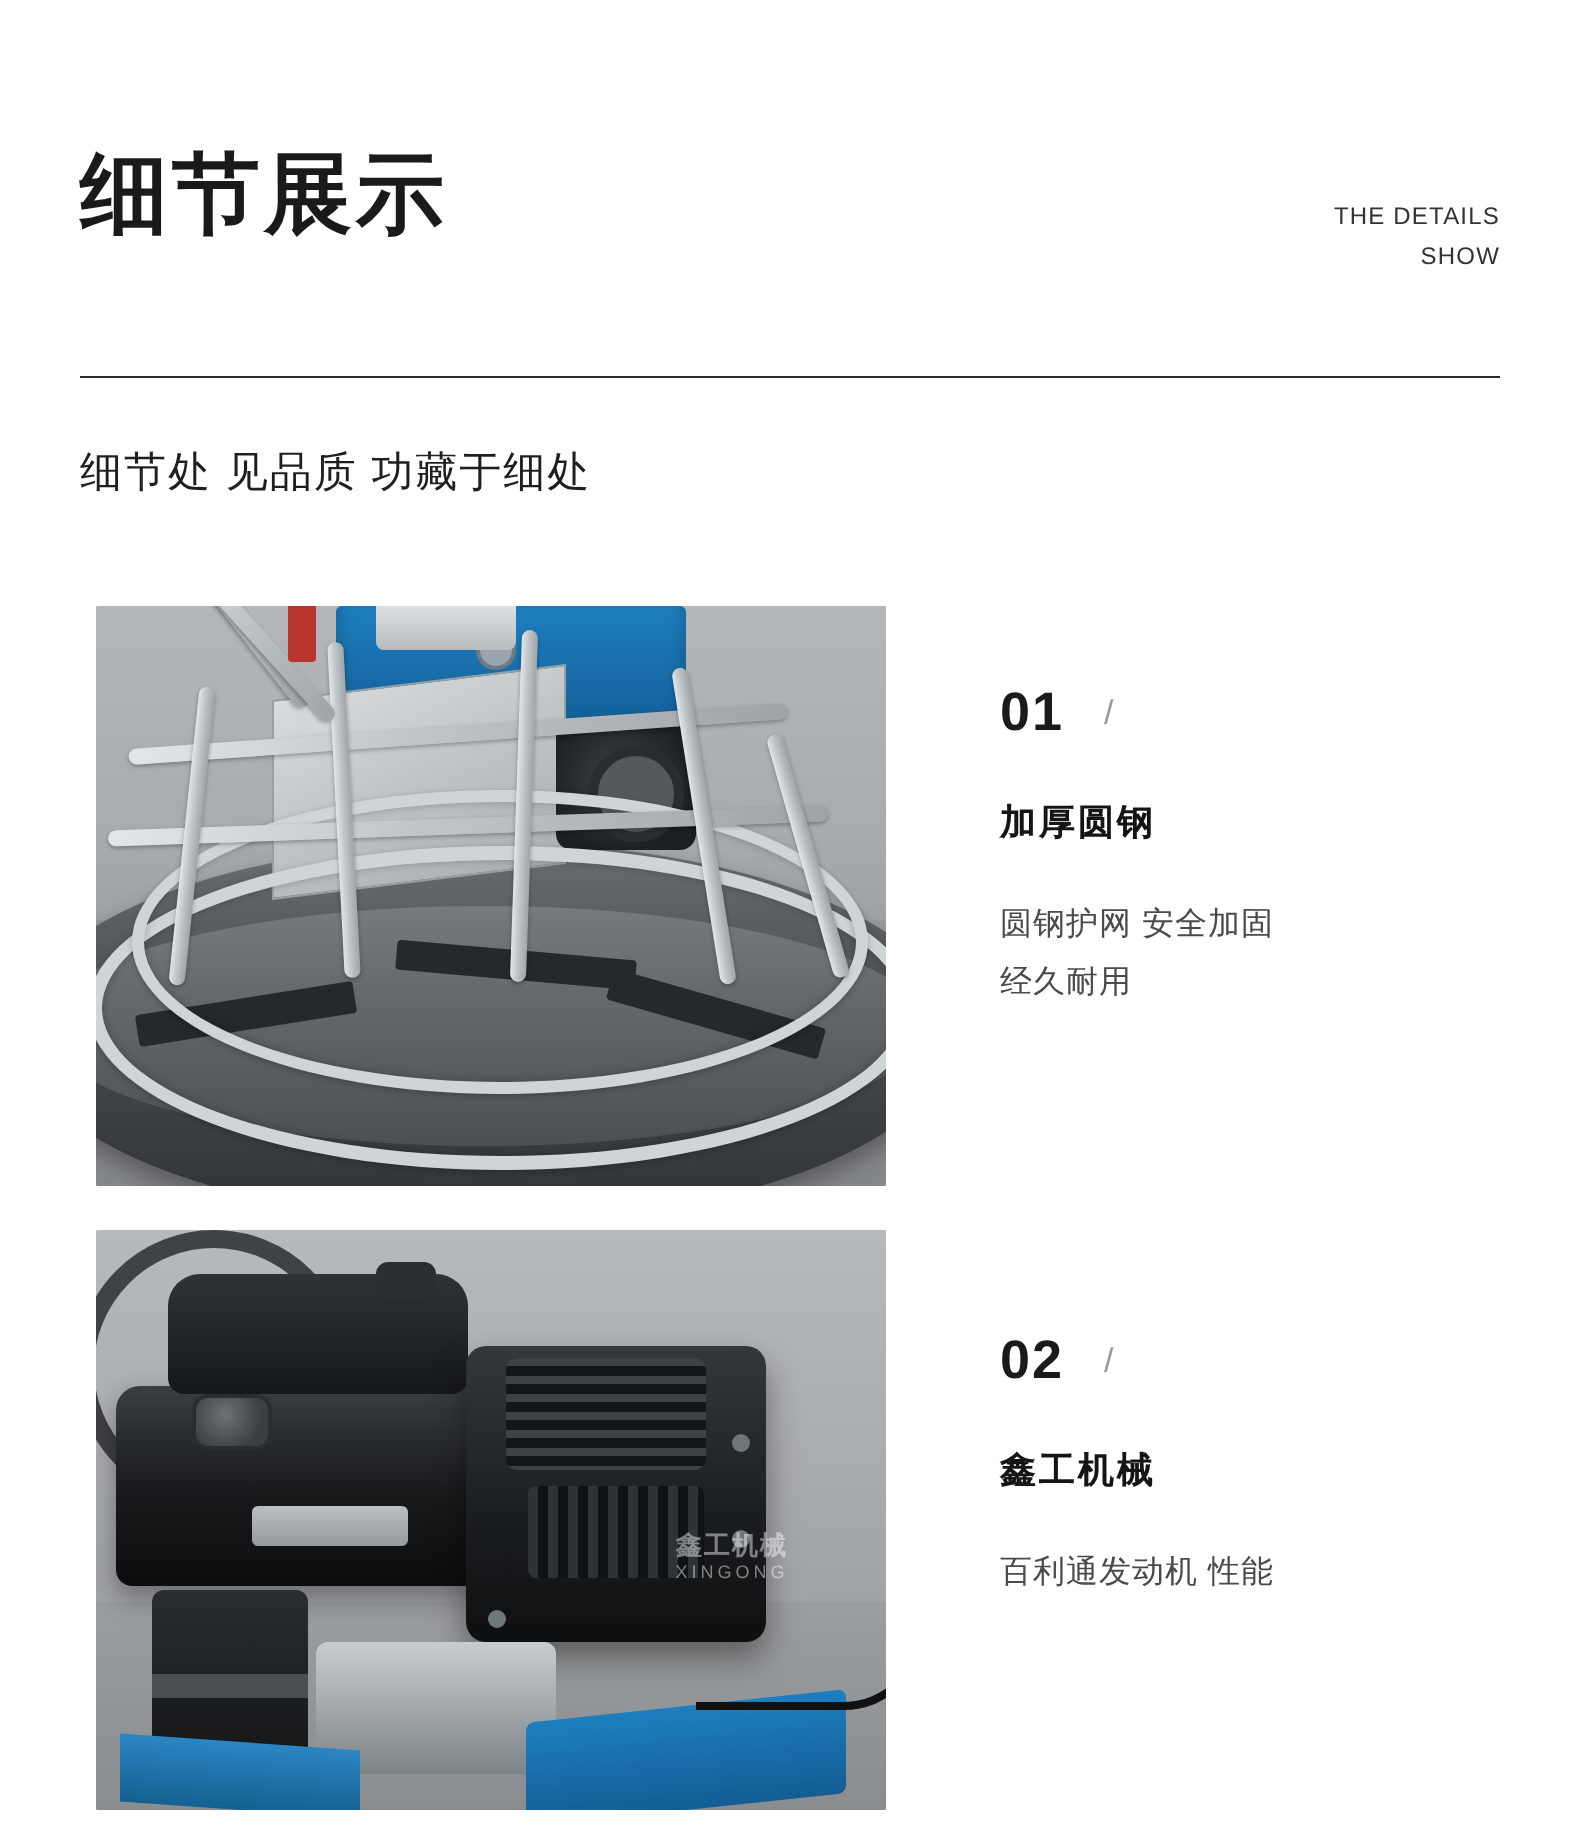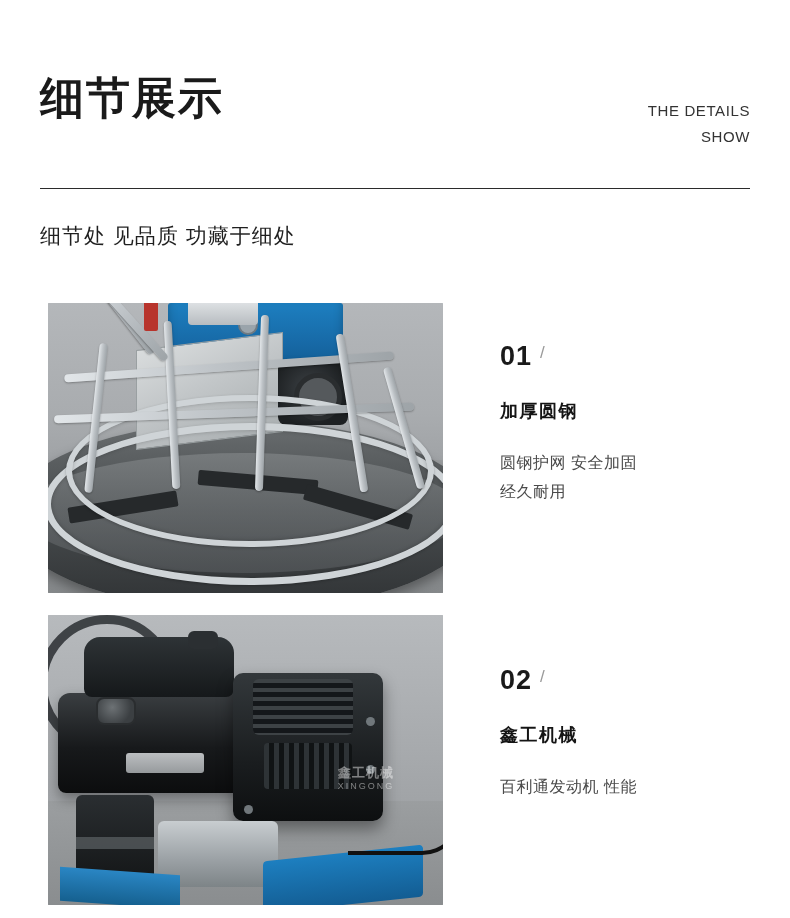--- a/index.html
+++ b/index.html
@@ -42,21 +42,21 @@
     letter-spacing: 2px;
     color: #1a1a1a;
     line-height: 1;
     white-space: nowrap;
   }
   .en-block {
     position: absolute;
     right: 40px;
     top: 98px;
     text-align: right;
-    font-size: 15px;
+    font-size: 12px;
     letter-spacing: 0.6px;
     color: #333;
     line-height: 1.7;
   }
   .en-line {
     display: block;
     white-space: nowrap;
   }
   .divider {
     position: absolute;
@@ -385,22 +385,22 @@
 
   
   .text-col {
     position: absolute;
     left: 500px;
     top: 0;
     width: 250px;
   }
   .num-row {
     display: flex;
-    align-items: flex-start;
-    gap: 8px;
+    align-items: center;
+    gap: 20px;
   }
   .num {
     font-size: 27px;
     font-weight: bold;
     color: #1a1a1a;
     letter-spacing: 1px;
     line-height: 1;
   }
   .slash {
     font-size: 17px;

